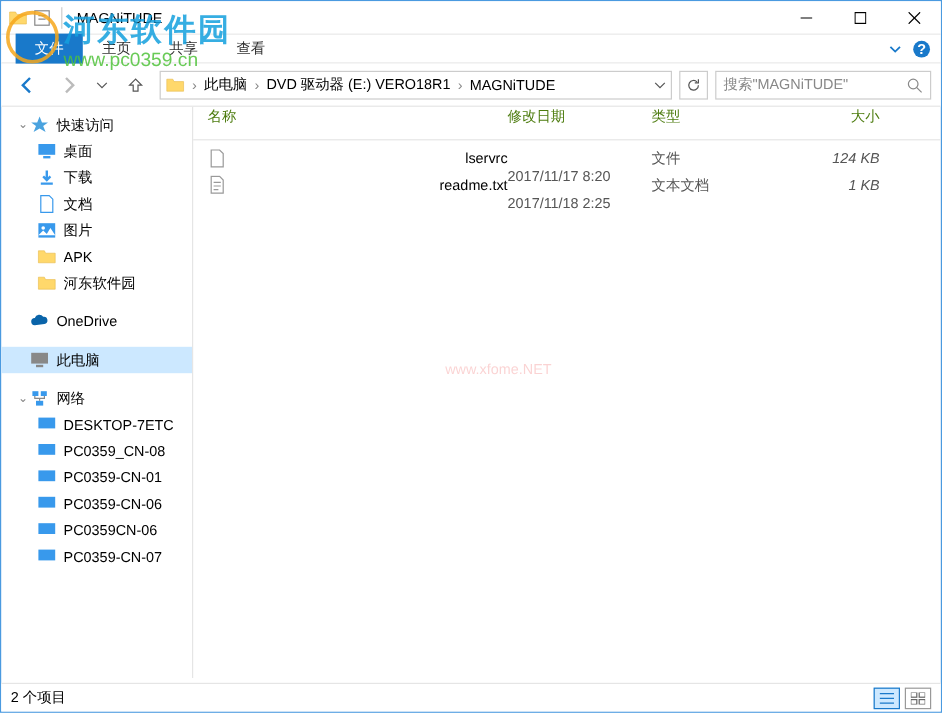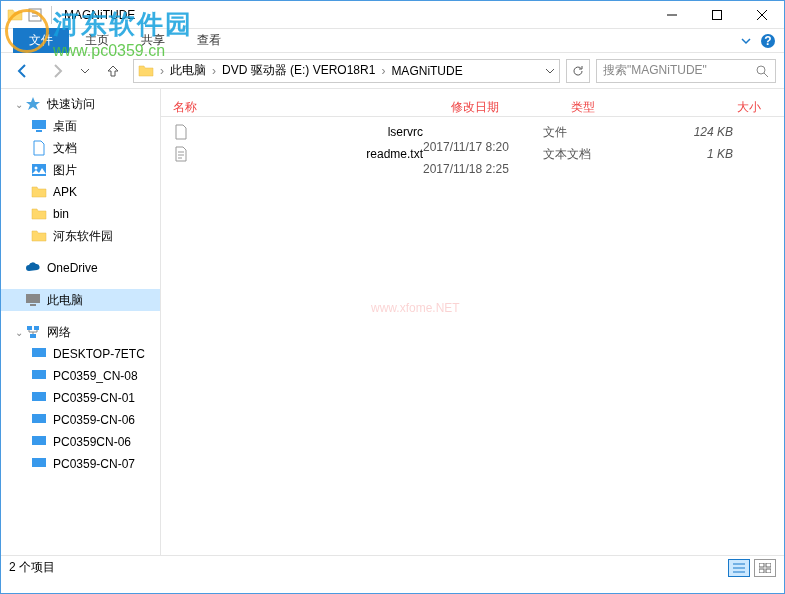--- a/index.html
+++ b/index.html
@@ -30,34 +30,34 @@
 .sidebar { width: 160px; border-right: 1px solid #e5e5e5; overflow: hidden; padding-top: 4px; }
 .nav-item { display: flex; align-items: center; height: 22px; padding-left: 14px; }
 .nav-item.indent { padding-left: 30px; }
 .nav-item.selected { background: #cce8ff; }
 .nav-icon { width: 16px; height: 16px; margin-right: 6px; flex-shrink: 0; }
 .nav-item .exp { width: 10px; color: #888; font-size: 10px; }
 .nav-item .label { overflow: hidden; text-overflow: ellipsis; white-space: nowrap; }
 .nav-group-gap { height: 10px; }
 
 .content { flex: 1; display: flex; flex-direction: column; }
-.col-headers { display: flex; height: 28px; align-items: flex-end; padding-left: 12px; border-bottom: 1px solid #e5e5e5; color: #ef4444; }
+.col-headers { display: flex; height: 28px; align-items: flex-start; padding-left: 12px; border-bottom: 1px solid #e5e5e5; color: #4d7c0f; }
 .col-name { width: 250px; }
-.col-date { width: 120px; margin-left: 28px; }
+.col-date { width: 120px; }
 .col-type { width: 110px; }
 .col-size { width: 80px; text-align: right; }
 .file-list { padding: 4px 12px; }
 .file-row { display: flex; align-items: center; height: 22px; }
 .file-row .fname { width: 250px; display: flex; align-items: center; gap: 6px; justify-content: space-between; }
 .file-row .fdate { width: 120px; color: #555; margin-top: 30px; }
 .file-row .ftype { width: 110px; color: #555; }
 .file-row .fsize { width: 80px; text-align: right; color: #555; font-style: italic; }
 .file-icon { width: 16px; height: 16px; }
 
-.statusbar { height: 24px; border-top: 1px solid #e5e5e5; display: flex; align-items: center; padding: 0 8px; background: #fff; position: absolute; bottom: 14px; left: 0; right: 0;}
+.statusbar { height: 24px; border-top: 1px solid #e5e5e5; display: flex; align-items: center; padding: 0 8px; background: #fff; position: absolute; bottom: 0; left: 0; right: 0;}
 .statusbar .count { flex: 1; }
 .view-btn { width: 22px; height: 18px; border: 1px solid #999; margin-left: 4px; display: flex; align-items: center; justify-content: center; }
 .view-btn.active { background: #cce8ff; border-color: #1979ca; }
 
 .folder-ico { fill: #ffd86b; stroke: #e5b94a; stroke-width: 0.5; }
 .monitor-ico { fill: #3899ec; }
 .watermark { position: absolute; top: 6px; left: 4px; pointer-events: none; opacity: 0.85; z-index: 10; }
 .watermark .wm1 { font-size: 26px; font-weight: bold; color: #14a0de; letter-spacing: 2px; }
 .watermark .wm2 { font-size: 16px; color: #4fc23a; font-weight: normal; }
 .wm-circle { position: absolute; top: 2px; left: 0; width: 44px; height: 44px; border: 3px solid #f6a71c; border-radius: 50%; }
@@ -183,43 +183,43 @@
     </div>
     <div class="nav-item indent">
         <svg class="nav-icon" viewBox="0 0 16 16">
           <rect x="1" y="2" width="14" height="9" class="monitor-ico"></rect>
           <rect x="5" y="12" width="6" height="2" fill="#3899ec"></rect>
         </svg>
         <span class="label">桌面</span>
       </div>
     <div class="nav-item indent">
         <svg class="nav-icon" viewBox="0 0 16 16">
+          <path d="M8 2v8m-3-3l3 3 3-3M3 13h10" fill="none" stroke="#3899ec" stroke-width="2"></path>
+        </svg>
+        <span class="label">下载</span>
+      </div>
+    <div class="nav-item indent">
+        <svg class="nav-icon" viewBox="0 0 16 16">
           <path d="M3 1h7l3 3v11H3z" fill="#fff" stroke="#3899ec"></path>
         </svg>
         <span class="label">文档</span>
       </div>
     <div class="nav-item indent">
         <svg class="nav-icon" viewBox="0 0 16 16">
           <rect x="1" y="2" width="14" height="12" fill="#3899ec"></rect>
           <circle cx="5" cy="6" r="1.5" fill="#fff"></circle>
           <path d="M1 12l4-4 3 3 3-5 4 6z" fill="#fff"></path>
         </svg>
         <span class="label">图片</span>
       </div>
     <div class="nav-item indent">
         <svg class="nav-icon" viewBox="0 0 16 16">
           <path class="folder-ico" d="M1 3h5l1 2h8v8H1z"></path>
         </svg>
         <span class="label">APK</span>
-      </div>
-    <div class="nav-item indent">
-        <svg class="nav-icon" viewBox="0 0 16 16">
-          <path class="folder-ico" d="M1 3h5l1 2h8v8H1z"></path>
-        </svg>
-        <span class="label">bin</span>
       </div>
     <div class="nav-item indent">
         <svg class="nav-icon" viewBox="0 0 16 16">
           <path class="folder-ico" d="M1 3h5l1 2h8v8H1z"></path>
         </svg>
         <span class="label">河东软件园</span>
       </div>
     <div class="nav-group-gap"></div>
     <div class="nav-item">
         <span class="exp"></span>

